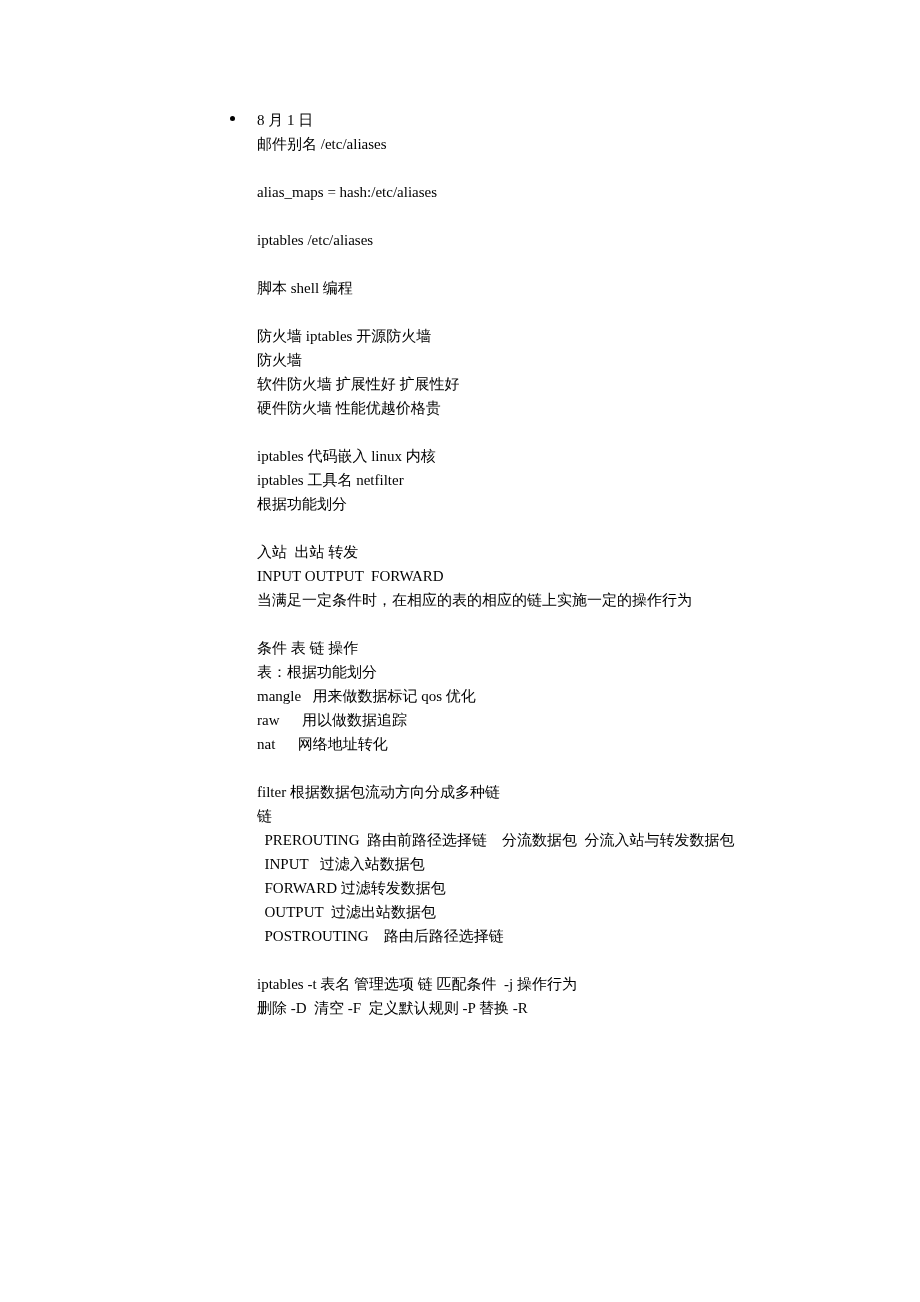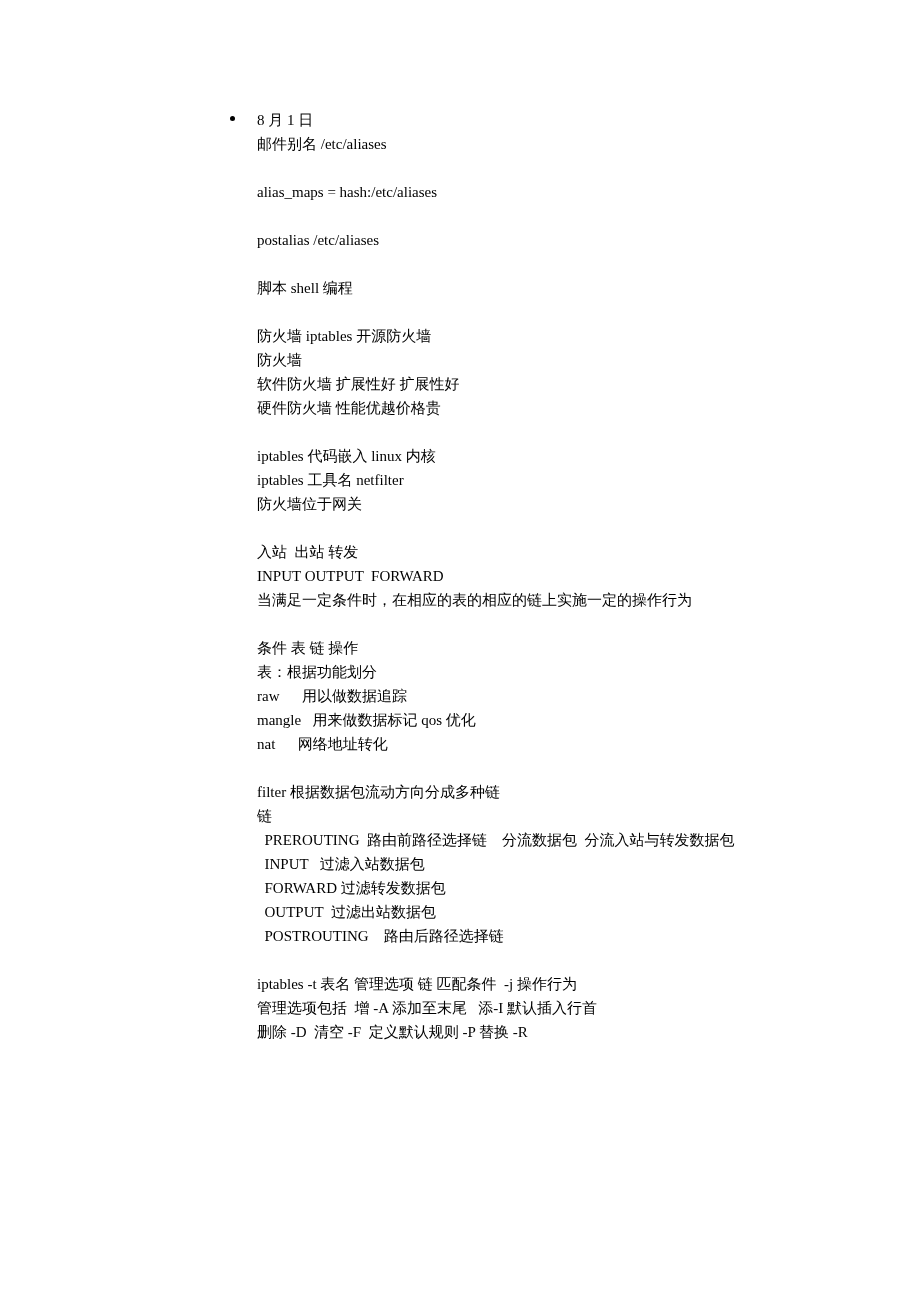--- a/index.html
+++ b/index.html
@@ -46,47 +46,46 @@
 
 <div class="content">
   <div class="bullet-row">
     <div class="bullet"></div>
     <div class="line">8 月 1 日</div>
   </div>
   <div class="line">邮件别名 /etc/aliases</div>
   <div class="blank"></div>
   <div class="line">alias_maps = hash:/etc/aliases</div>
   <div class="blank"></div>
-  <div class="line">postalias /etc/aliases</div>
+  <div class="line">iptables /etc/aliases</div>
   <div class="blank"></div>
   <div class="line">脚本 shell 编程</div>
   <div class="blank"></div>
   <div class="line">防火墙 iptables 开源防火墙</div>
   <div class="line">防火墙</div>
   <div class="line">软件防火墙 扩展性好 扩展性好</div>
   <div class="line">硬件防火墙 性能优越价格贵</div>
   <div class="blank"></div>
   <div class="line">iptables 代码嵌入 linux 内核</div>
   <div class="line">iptables 工具名 netfilter</div>
-  <div class="line">防火墙位于网关</div>
+  <div class="line">根据功能划分</div>
   <div class="blank"></div>
   <div class="line">入站  出站 转发</div>
   <div class="line">INPUT OUTPUT  FORWARD</div>
   <div class="line">当满足一定条件时，在相应的表的相应的链上实施一定的操作行为</div>
   <div class="blank"></div>
   <div class="line">条件 表 链 操作</div>
   <div class="line">表：根据功能划分</div>
+  <div class="line">mangle   用来做数据标记 qos 优化</div>
   <div class="line">raw      用以做数据追踪</div>
-  <div class="line">mangle   用来做数据标记 qos 优化</div>
   <div class="line">nat      网络地址转化</div>
   <div class="blank"></div>
   <div class="line">filter 根据数据包流动方向分成多种链</div>
   <div class="line">链</div>
   <div class="line">  PREROUTING  路由前路径选择链    分流数据包  分流入站与转发数据包</div>
   <div class="line">  INPUT   过滤入站数据包</div>
   <div class="line">  FORWARD 过滤转发数据包</div>
   <div class="line">  OUTPUT  过滤出站数据包</div>
   <div class="line">  POSTROUTING    路由后路径选择链</div>
   <div class="blank"></div>
   <div class="line">iptables -t 表名 管理选项 链 匹配条件  -j 操作行为</div>
-  <div class="line">管理选项包括  增 -A 添加至末尾   添-I 默认插入行首</div>
   <div class="line">删除 -D  清空 -F  定义默认规则 -P 替换 -R</div>
 </div>
 
 </body></html>

